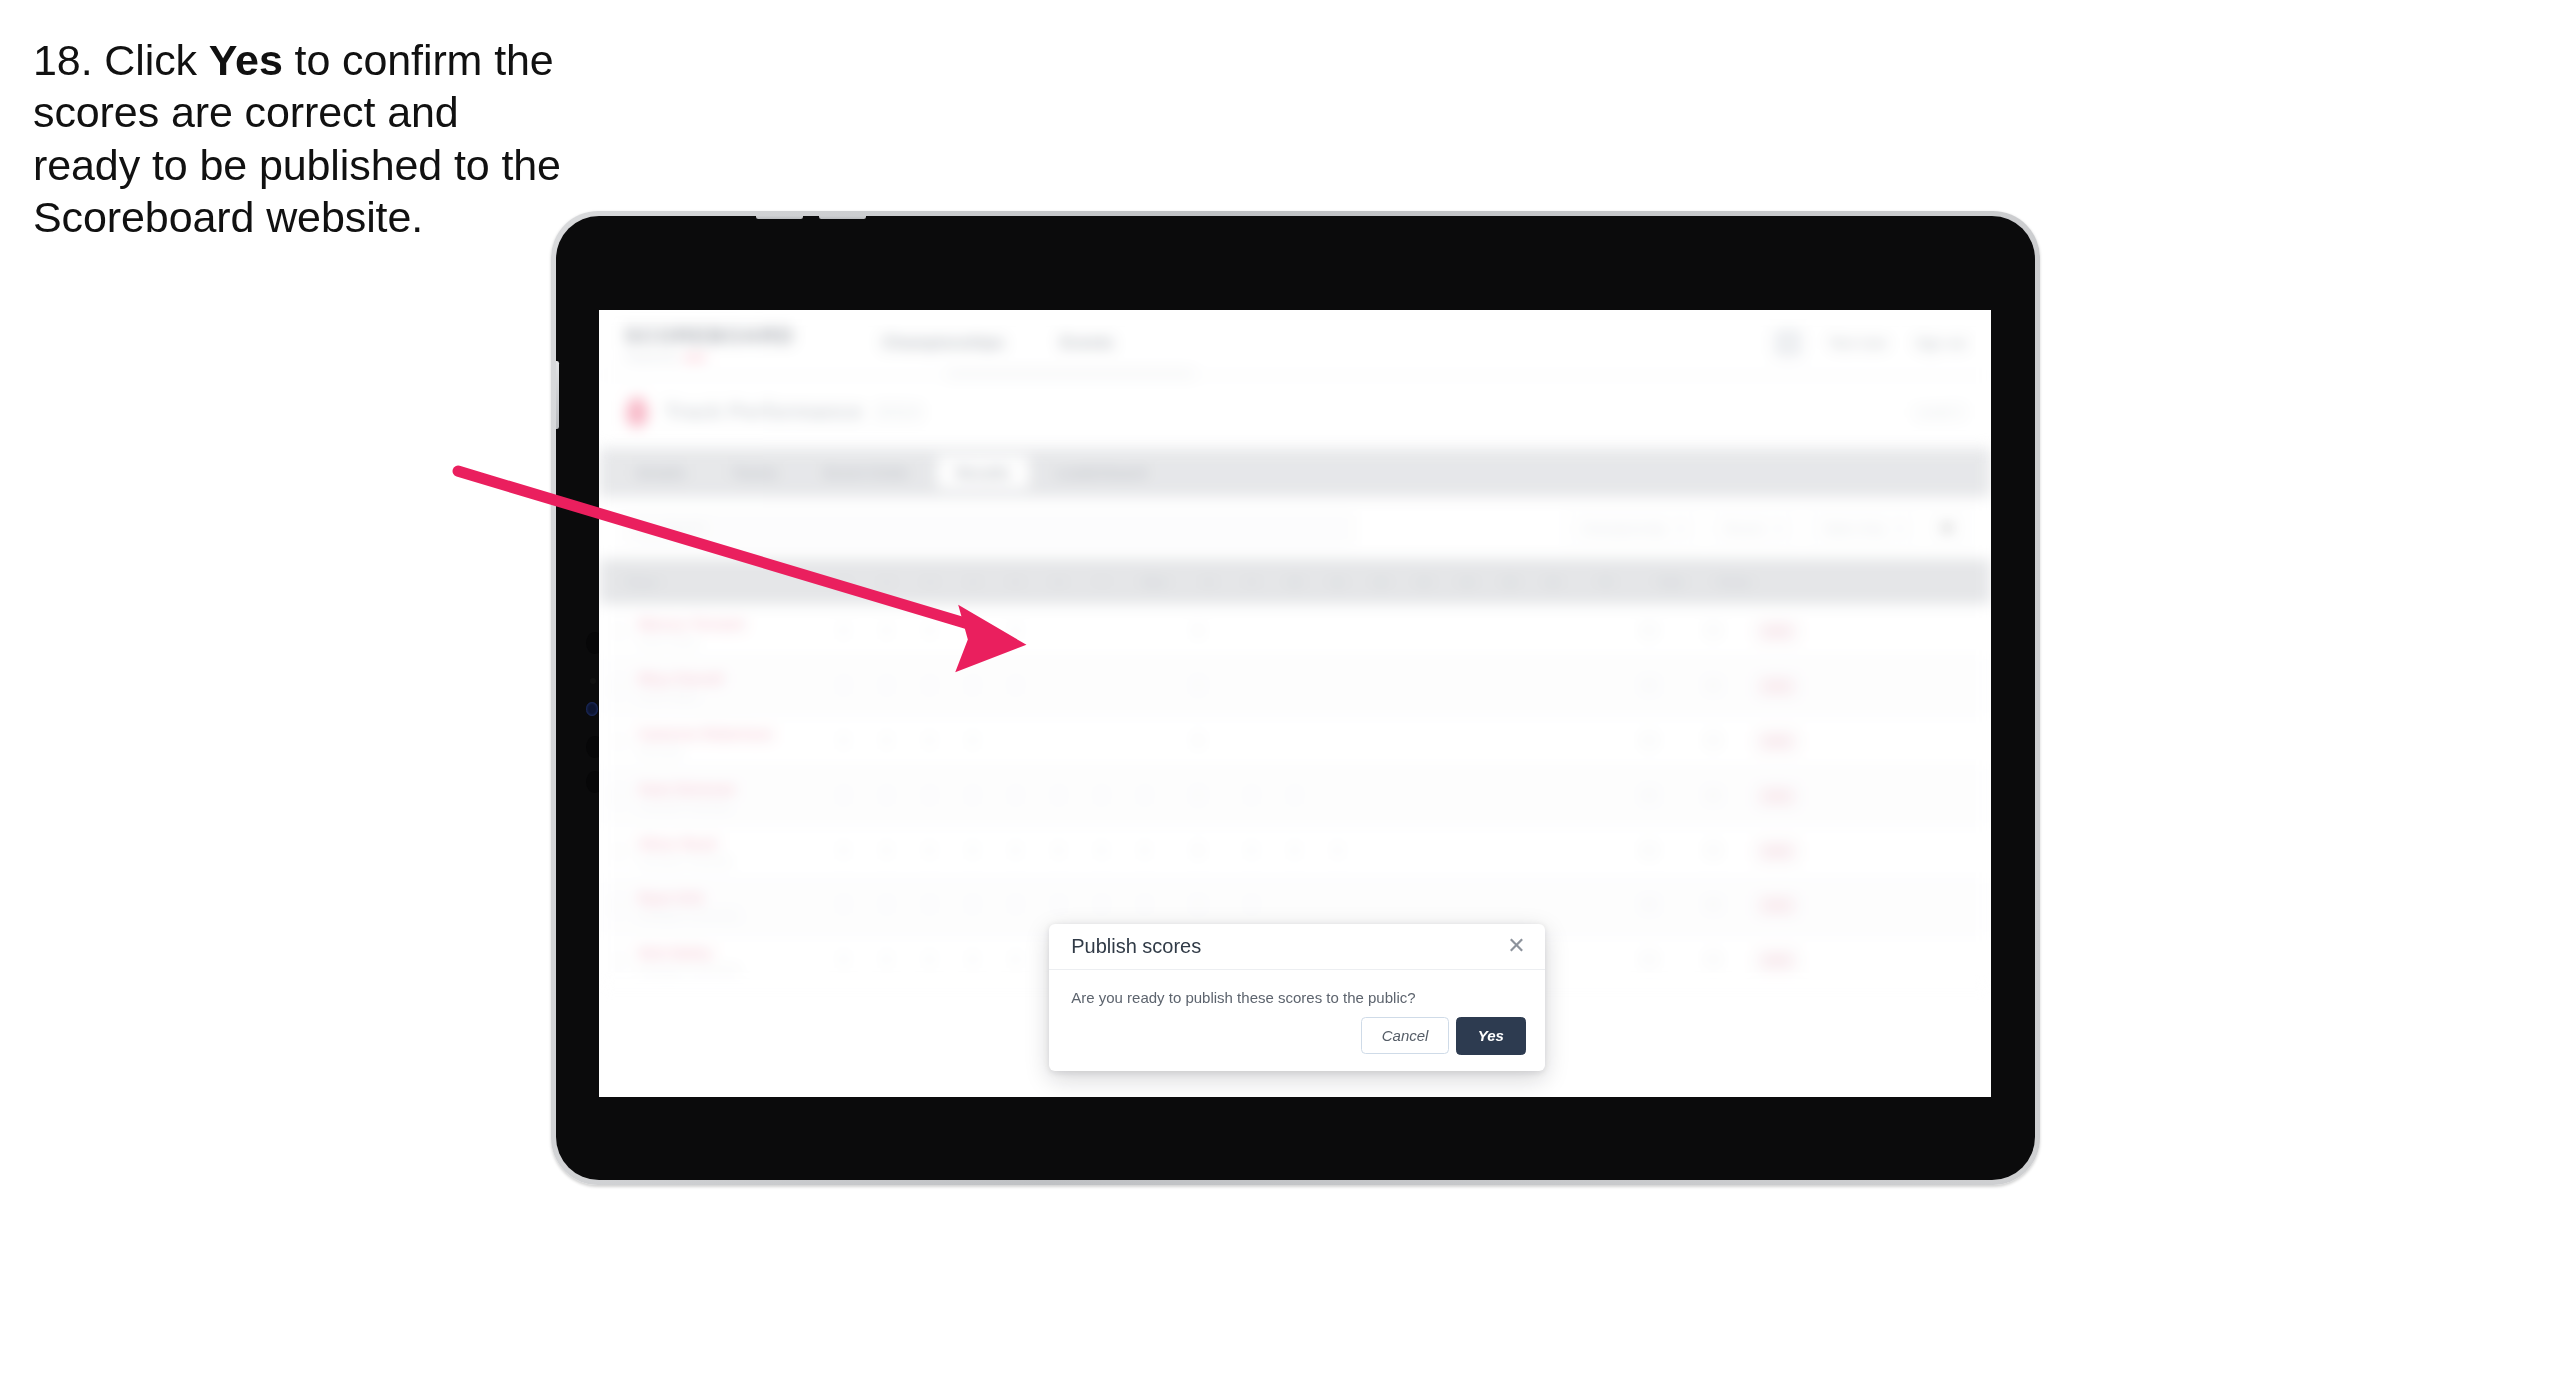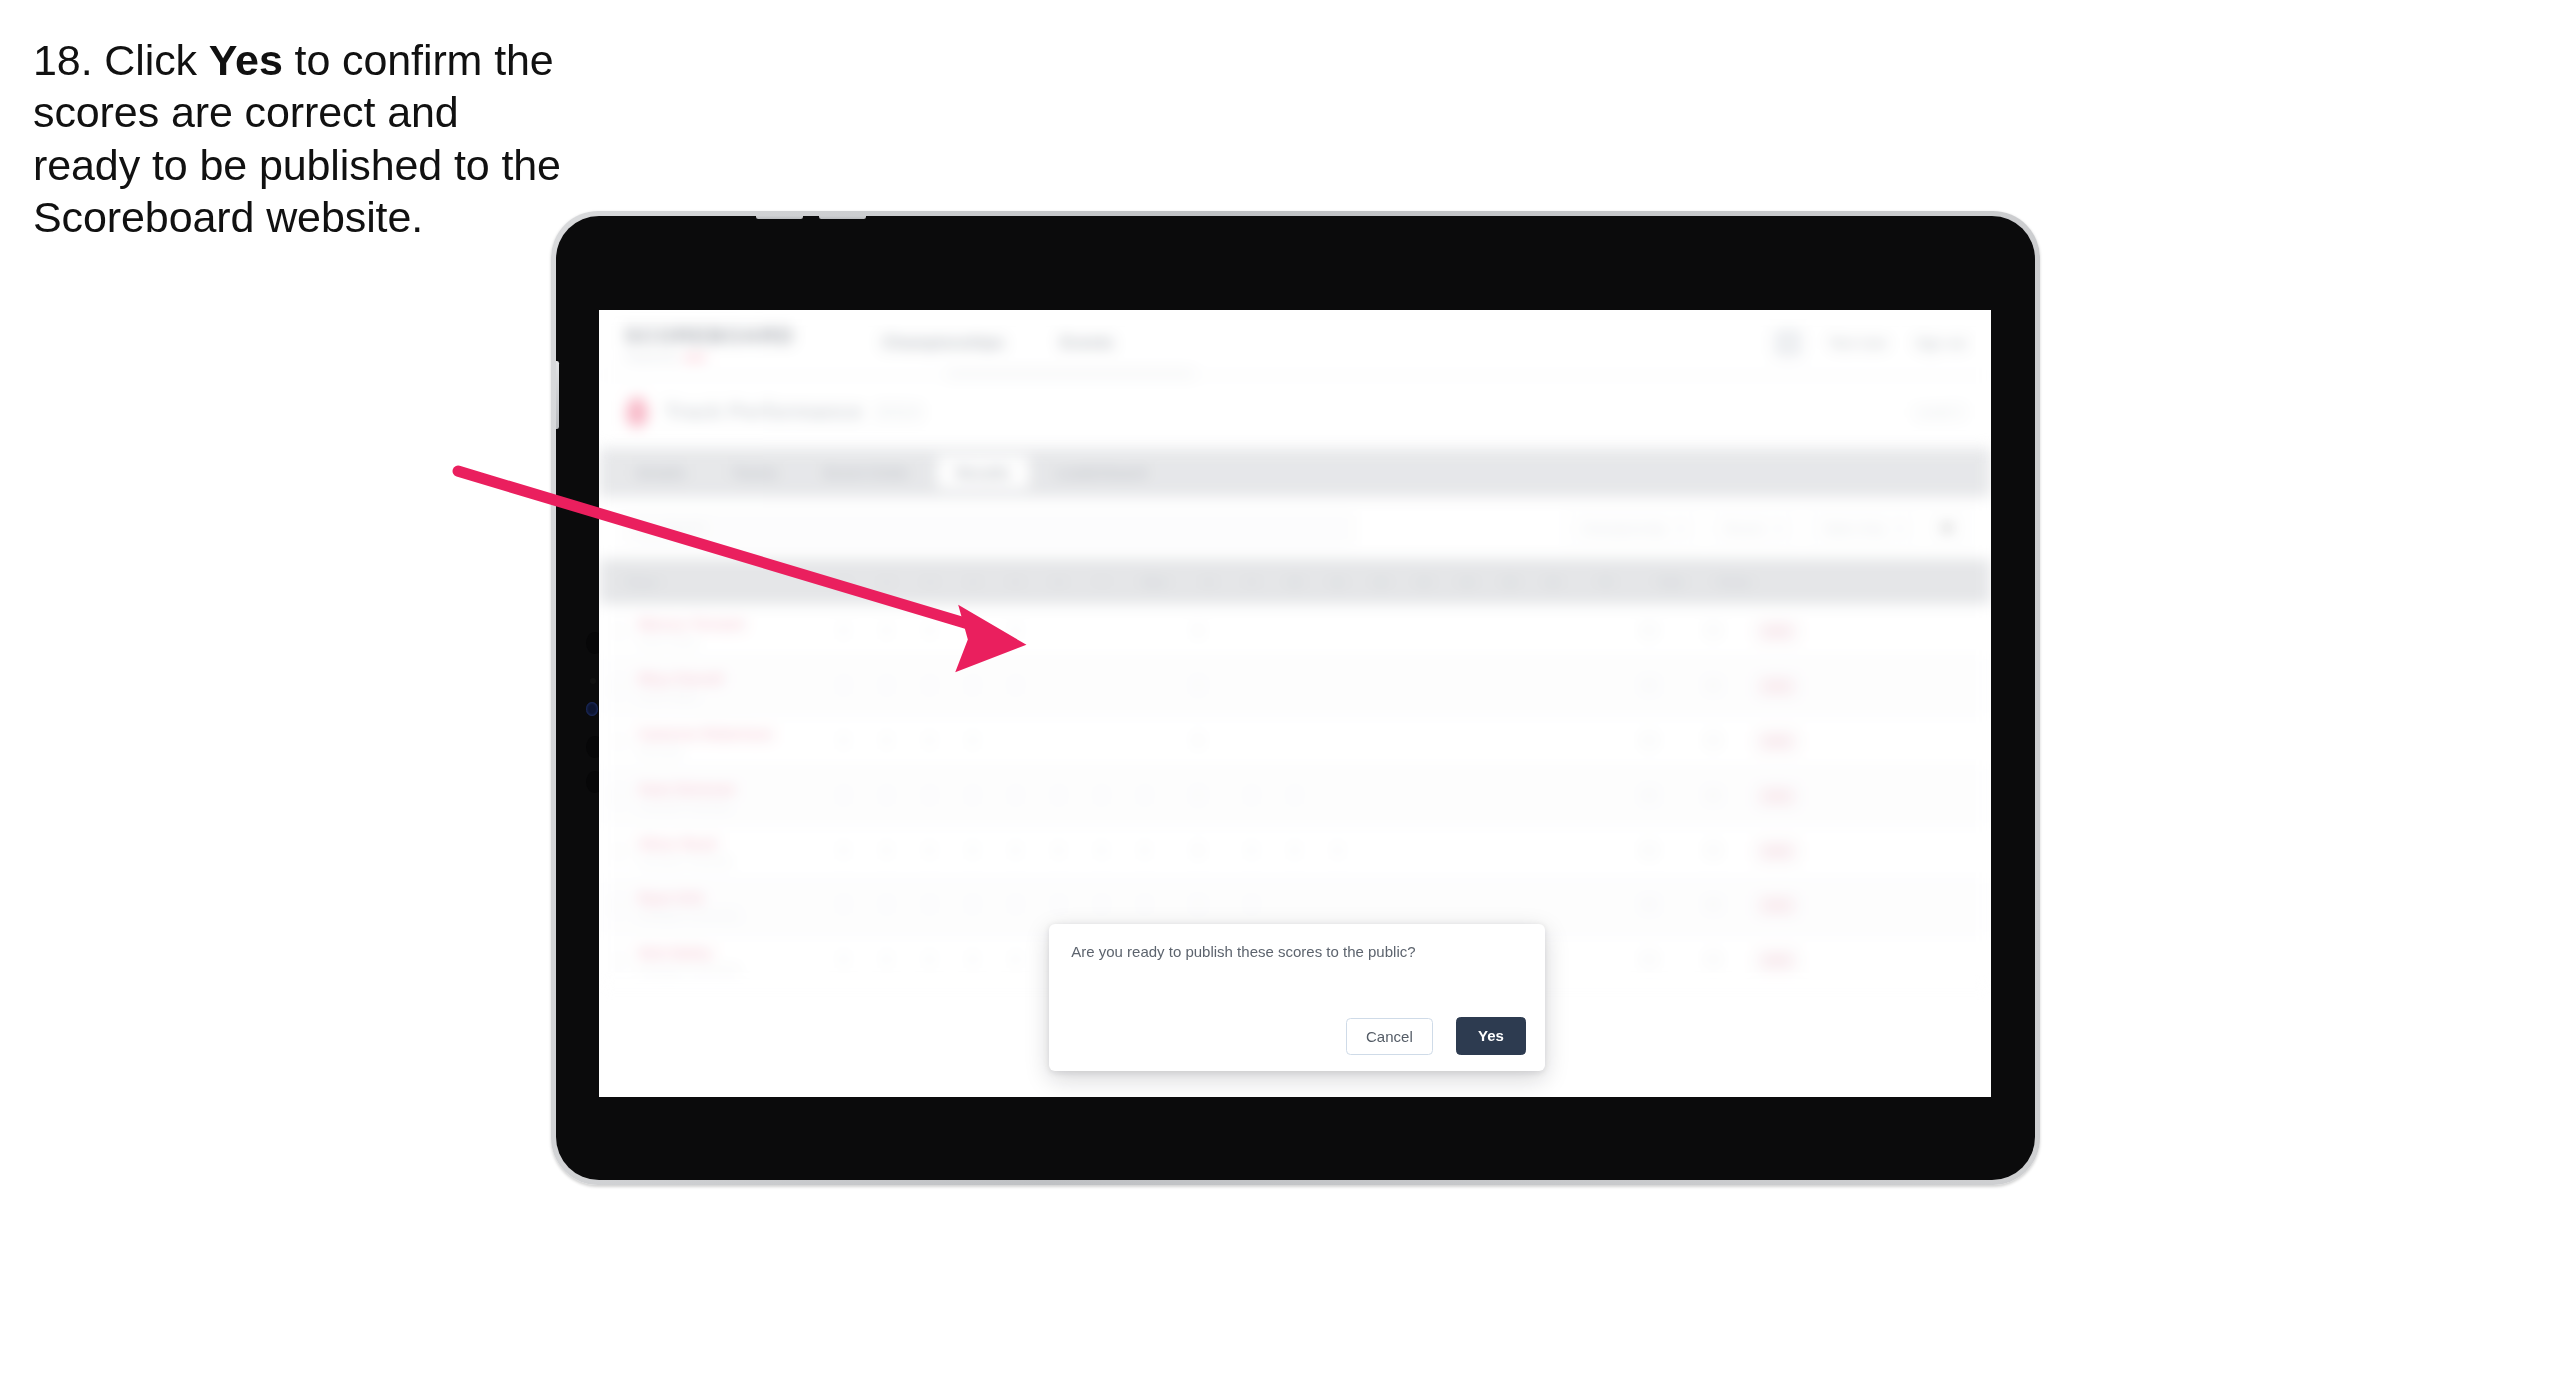--- a/index.html
+++ b/index.html
@@ -131,21 +131,21 @@
     background:#ffffff;
     border-radius: 6px;
     box-shadow: 0 7.4px 25px rgba(15,20,30,.17), 0 1.5px 6px rgba(15,20,30,.10);
     z-index: 30;
   }
   .modal-head { position:relative; height: 46px; border-bottom:0.7px solid #eceef1; display:flex; align-items:center; }
   .modal-title { margin-left:22px; font-size: 20px; color:#303a46; font-weight:400; }
   .modal-close { position:absolute; right: 16.3px; top: 9px; width: 25px; height:25px; display:flex; align-items:center; justify-content:center; color:#8d939c; font-size:22px; font-weight:300; line-height:1; cursor:pointer; }
   .modal-body { padding: 19.3px 22px 0 22px; }
   .modal-msg { font-size: 15px; color:#5d646e; }
-  .modal-actions { position:absolute; right:19.3px; bottom:16.3px; display:flex; gap:23px; align-items:flex-end; }
+  .modal-actions { position:absolute; right:19.3px; bottom:16.3px; display:flex; gap:7px; align-items:flex-start;font-style:italic; }
   .btn-cancel { font-size:15px; color:#545c66; background:#fff; border:0.7px solid #cfdbe8; border-radius:4.5px; padding:9px 19.3px; cursor:pointer; }
   .btn-yes { font-size:15px; color:#ffffff; background:#2d3b50; border:0.7px solid #2d3b50; border-radius:4.5px; padding:9.6px 21px; cursor:pointer; font-weight:600; }
 </style>
 </head>
 <body>
 
 <div id="root">
 
   <div class="caption">
     <span>18.</span>
@@ -458,20 +458,24 @@
                 <div class="cell-num"></div>
                 <div class="cell-wide">00</div>
                 <div class="cell-wide">00</div>
                 <div class="cell-wide"><span class="pill">000</span></div>
               </div>
             </div>
 
         </div>
 
         <div class="modal">
+          <div class="modal-head">
+            <div class="modal-title">Publish scores</div>
+            <div class="modal-close">✕</div>
+          </div>
           <div class="modal-body">
             <div class="modal-msg">Are you ready to publish these scores to the public?</div>
           </div>
           <div class="modal-actions">
             <div class="btn-cancel">Cancel</div>
             <div class="btn-yes">Yes</div>
           </div>
         </div>
 
       </div>

